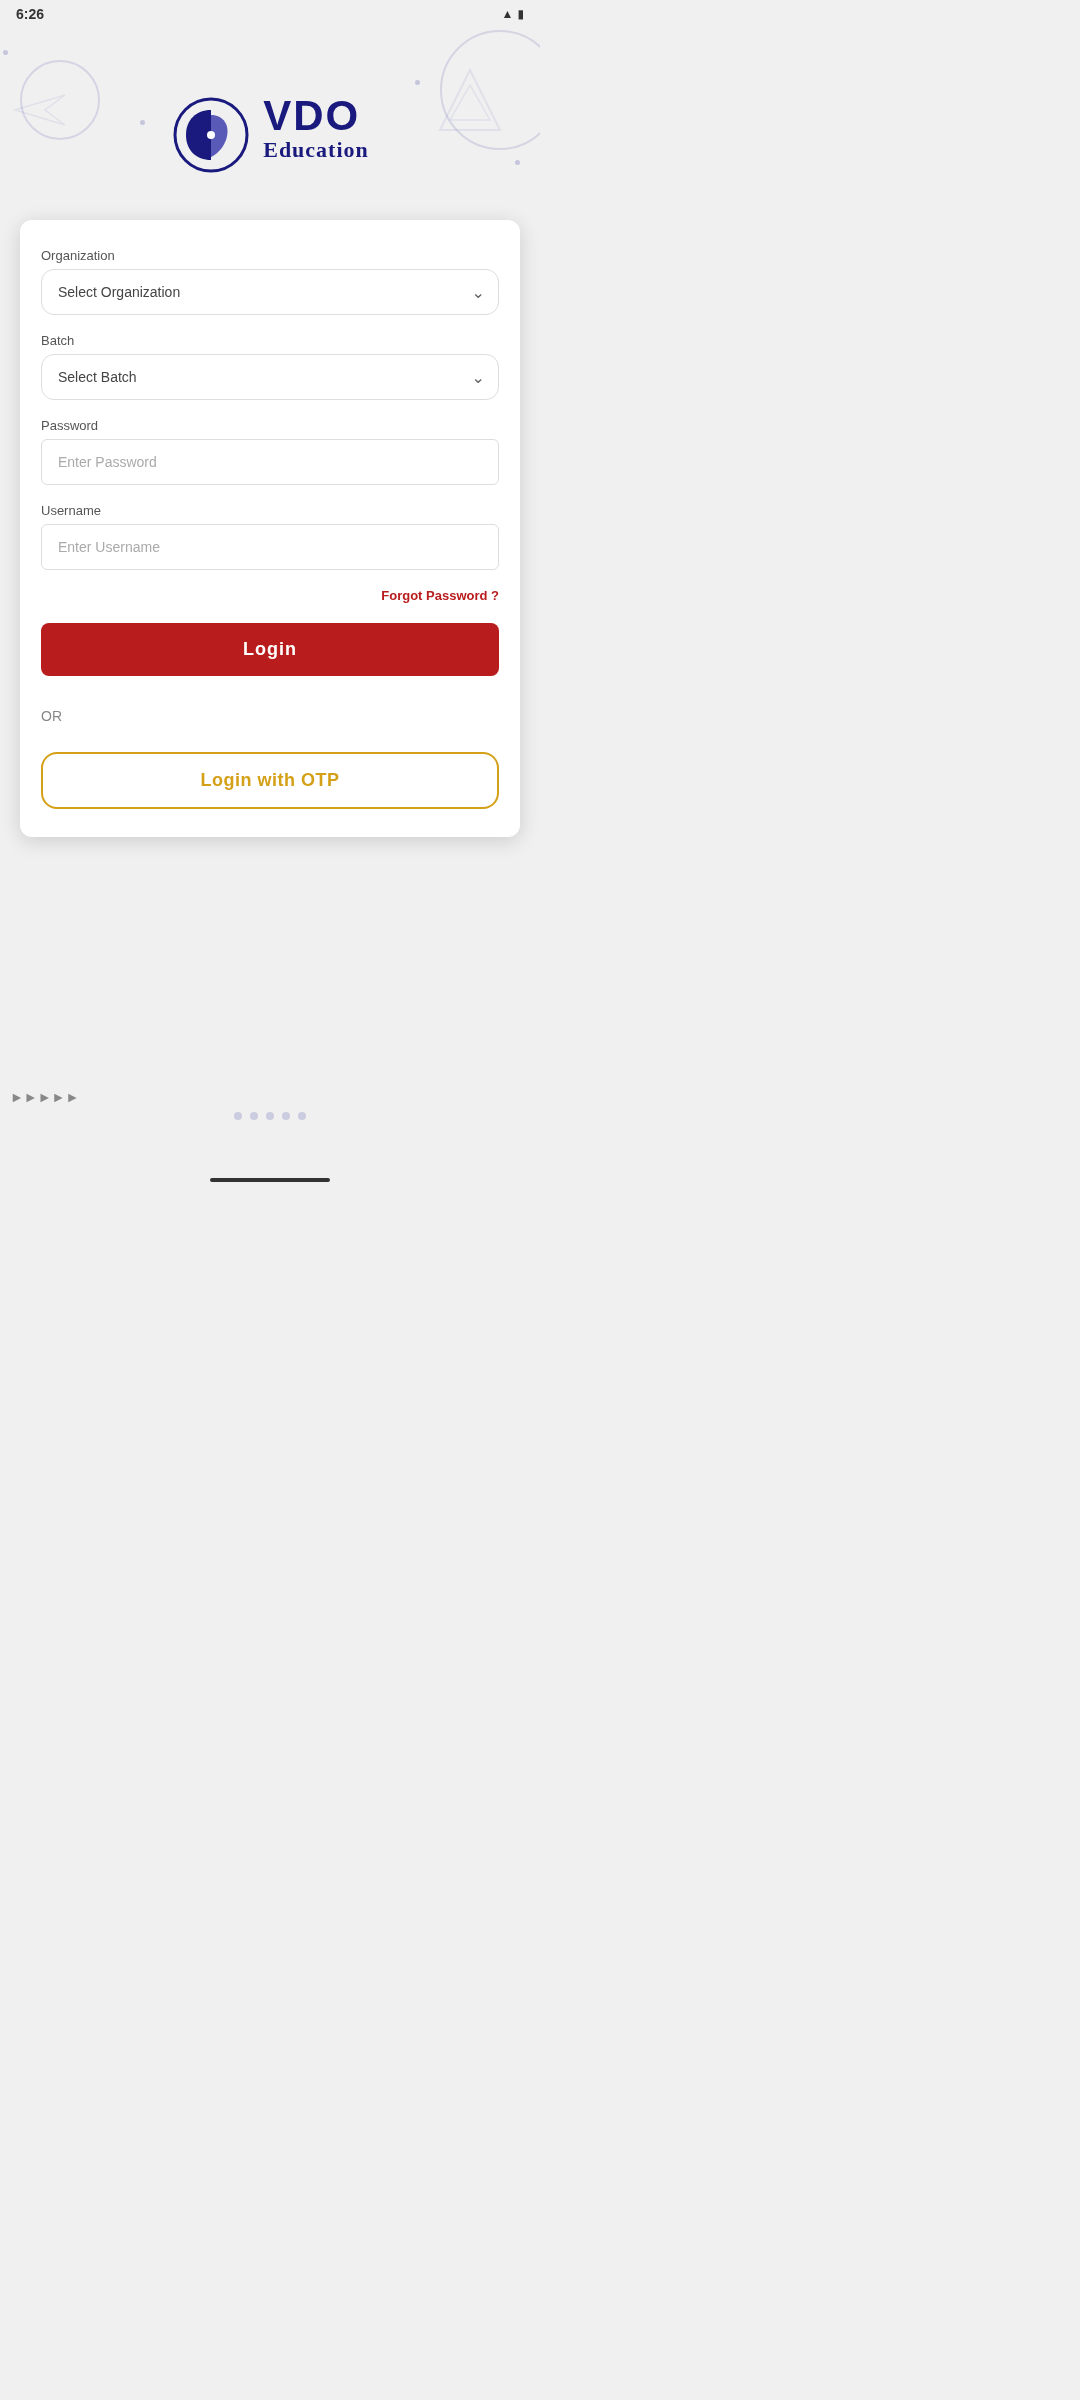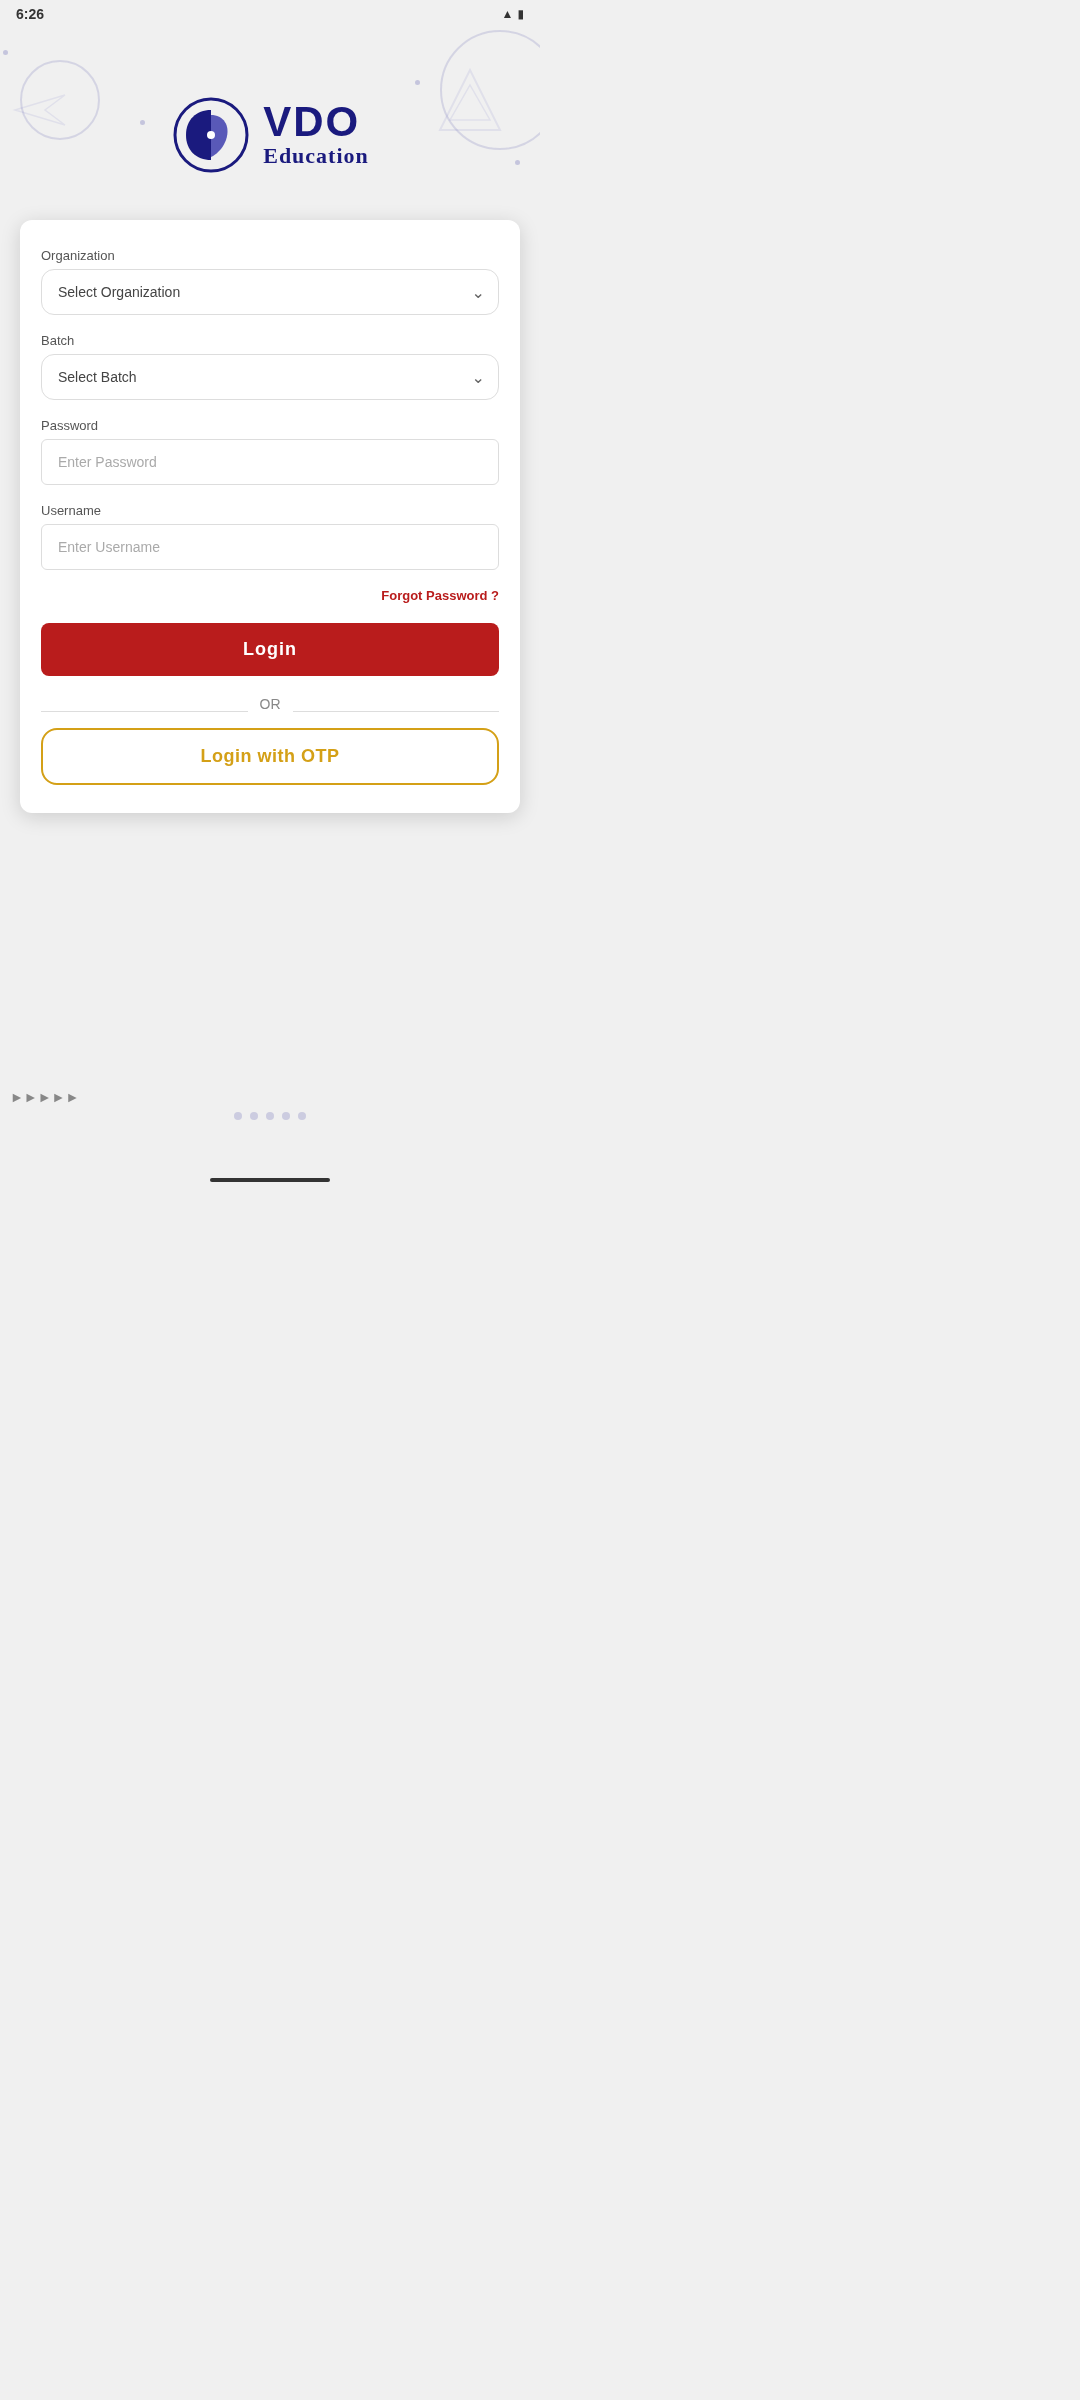--- a/index.html
+++ b/index.html
@@ -87,21 +87,21 @@
       right: 0;
       display: flex;
       justify-content: center;
       align-items: center;
       height: 210px;
       z-index: 1;
     }
 
     .logo-container {
       display: flex;
-      align-items: center;
+      align-items: flex-start;
       gap: 12px;
     }
 
     .logo-icon {
       width: 80px;
       height: 80px;
     }
 
     .logo-text {
       display: flex;
@@ -216,23 +216,24 @@
       font-size: 18px;
       font-weight: 700;
       color: white;
       cursor: pointer;
       letter-spacing: 1px;
       margin-bottom: 20px;
     }
 
     .or-divider {
       display: flex;
-      align-items: flex-end;
+      align-items: flex-start;
       gap: 12px;
       margin-bottom: 16px;
+      flex-direction: column;
     }
 
     .or-line {
       flex: 1;
       height: 1px;
       background: #ddd;
     }
 
     .or-text {
       font-size: 14px;

